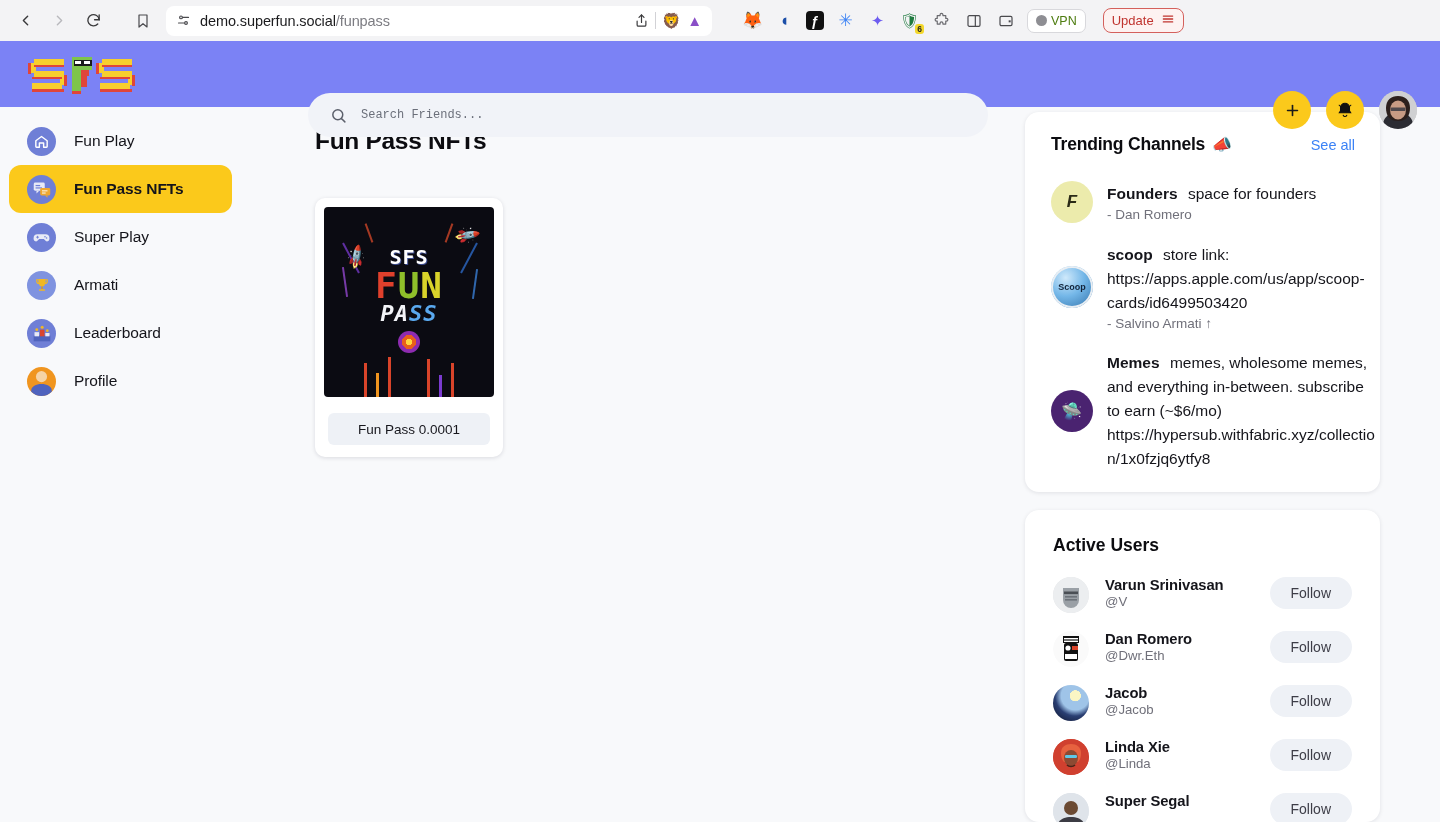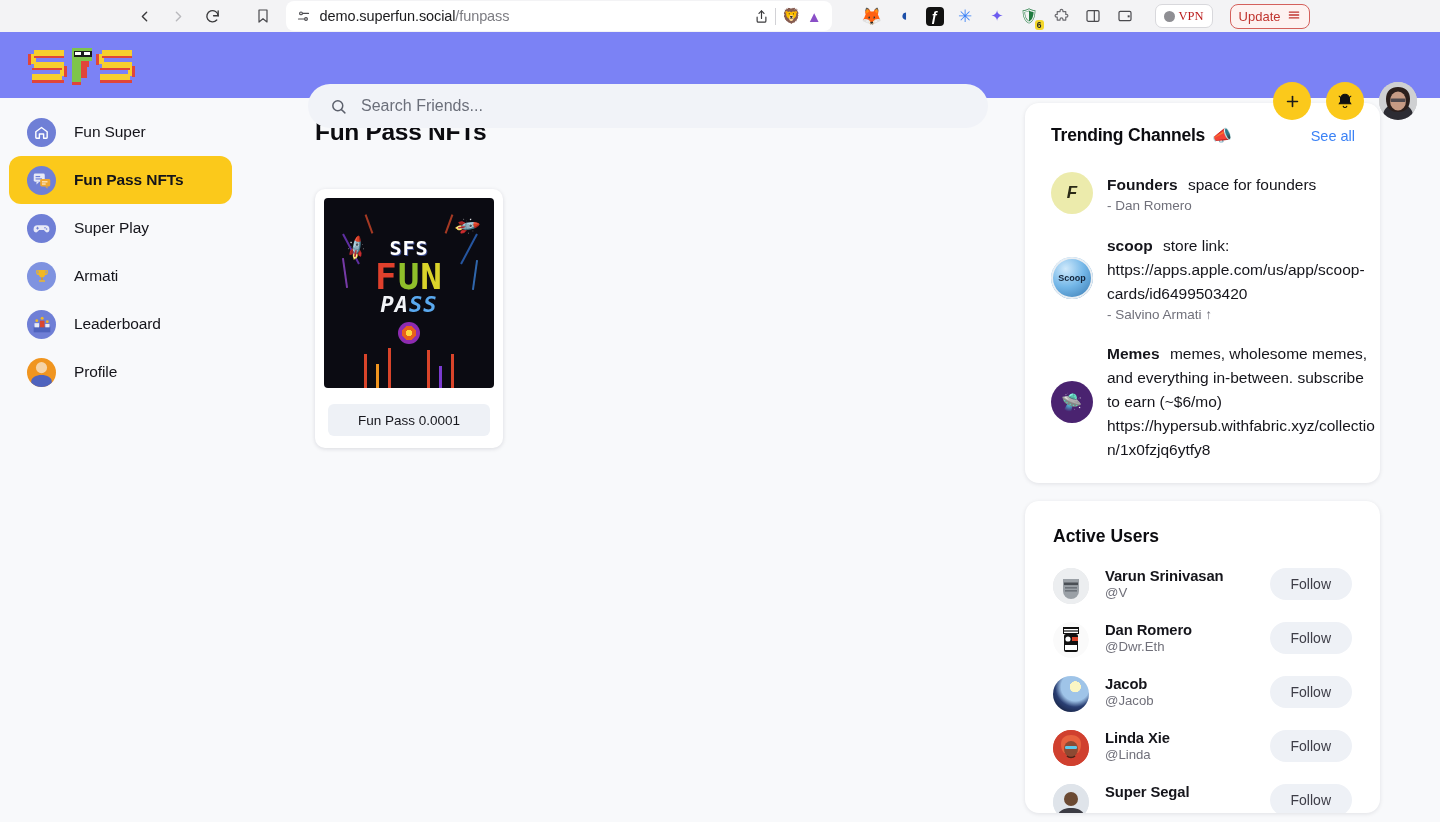--- a/index.html
+++ b/index.html
@@ -5,26 +5,25 @@
   * { box-sizing: border-box; margin: 0; padding: 0; }
   html, body {
     width: 1440px; height: 822px;
     font-family: "Liberation Sans", sans-serif;
     background: #f8f9fb;
     overflow: hidden;
   }
 
   
   .browser-bar {
-    height: 32px; width: 100%;
+    height: 41px; width: 100%;
     background: #f3f3f5;
     display: flex; align-items: center;
     padding: 0 10px;
     gap: 4px;
-    justify-content: center;
   }
   .nav-btn {
     width: 30px; height: 30px;
     display: flex; align-items: center; justify-content: center;
     color: #3a3a3c;
     border-radius: 6px;
   }
   .nav-btn.dim { color: #b9b9bd; }
   .bookmark-btn {
     width: 30px; height: 30px;
@@ -58,23 +57,21 @@
   .badge6 {
     position:absolute; right:-4px; bottom:-3px;
     background:#f3d72b; color:#2a2a20;
     font-size:8.5px; font-weight:bold;
     border-radius:3px; padding:0px 2px; line-height:10px;
   }
   .vpn-pill {
     display:flex; align-items:center; gap:4px;
     border:1px solid #d8d8dc; border-radius:7px;
     height:24px; padding:0 8px; background:#fff;
-    font-size:12.5px; color:#b91c1c; font-weight:500;
-    margin-left: 8px;
-    font-family: Liberation Serif, serif;
+    font-size:12.5px; color:#4d7c0f; font-weight:500;
   }
   .update-pill {
     display:flex; align-items:center; gap:7px;
     border:1px solid #d4605c; border-radius:8px;
     height:25px; padding:0 8px; background:#fdf2f1;
     font-size:13px; color:#c0342f; font-weight:500;
     margin-left: 6px;
   }
 
   
@@ -93,21 +90,21 @@
     position: absolute; left: 308px; top: 52px;
     width: 680px; height: 44px;
   }
   .searchbar {
     width: 100%; height: 100%;
     background: #f1f3f8;
     border-radius: 24px;
     display: flex; align-items: center;
     padding: 0 22px; gap: 14px;
   }
-  .search-ph { font-size: 16px; color: #6b6f7a; }
+  .search-ph { font-size: 12px; color: #6b6f7a; font-family: Liberation Mono, monospace; }
   .header-actions {
     position: absolute; right: 23px; top: 50px;
     display: flex; align-items: center; gap: 15px;
   }
   .circ-btn {
     width: 38px; height: 38px; border-radius: 50%;
     background: #fbc91b;
     display: flex; align-items: center; justify-content: center;
     cursor: pointer;
   }
@@ -432,21 +429,21 @@
 <div class="body-wrap">
 
   <div class="sidebar">
 
     <div class="side-item">
       <span class="side-icon" style="background:#6f7fd6">
         <svg width="17" height="17" viewBox="0 0 24 24" fill="none" stroke="#fff" stroke-width="2" stroke-linejoin="round">
             <path d="M4 11l8-6 8 6v8a1 1 0 0 1-1 1h-4v-6h-6v6H5a1 1 0 0 1-1-1z"></path>
           </svg>
       </span>
-      <span class="side-label">Fun Super</span>
+      <span class="side-label">Fun Play</span>
     </div>
 
     <div class="side-item active">
       <span class="side-icon" style="background:#6f7fd6">
         <svg width="22" height="22" viewBox="0 0 24 24">
           <rect x="3" y="5" width="12" height="9" rx="1.6" fill="#e8eaf6"></rect>
           <rect x="5" y="7.6" width="5" height="1.3" fill="#6f7fd6"></rect>
             <rect x="5" y="10.2" width="7" height="1.3" fill="#6f7fd6"></rect>
           <path d="M6 14l0 3 3-3z" fill="#e8eaf6"></path>
           <rect x="10" y="11" width="11" height="8" rx="1.6" fill="#f0a830"></rect>

